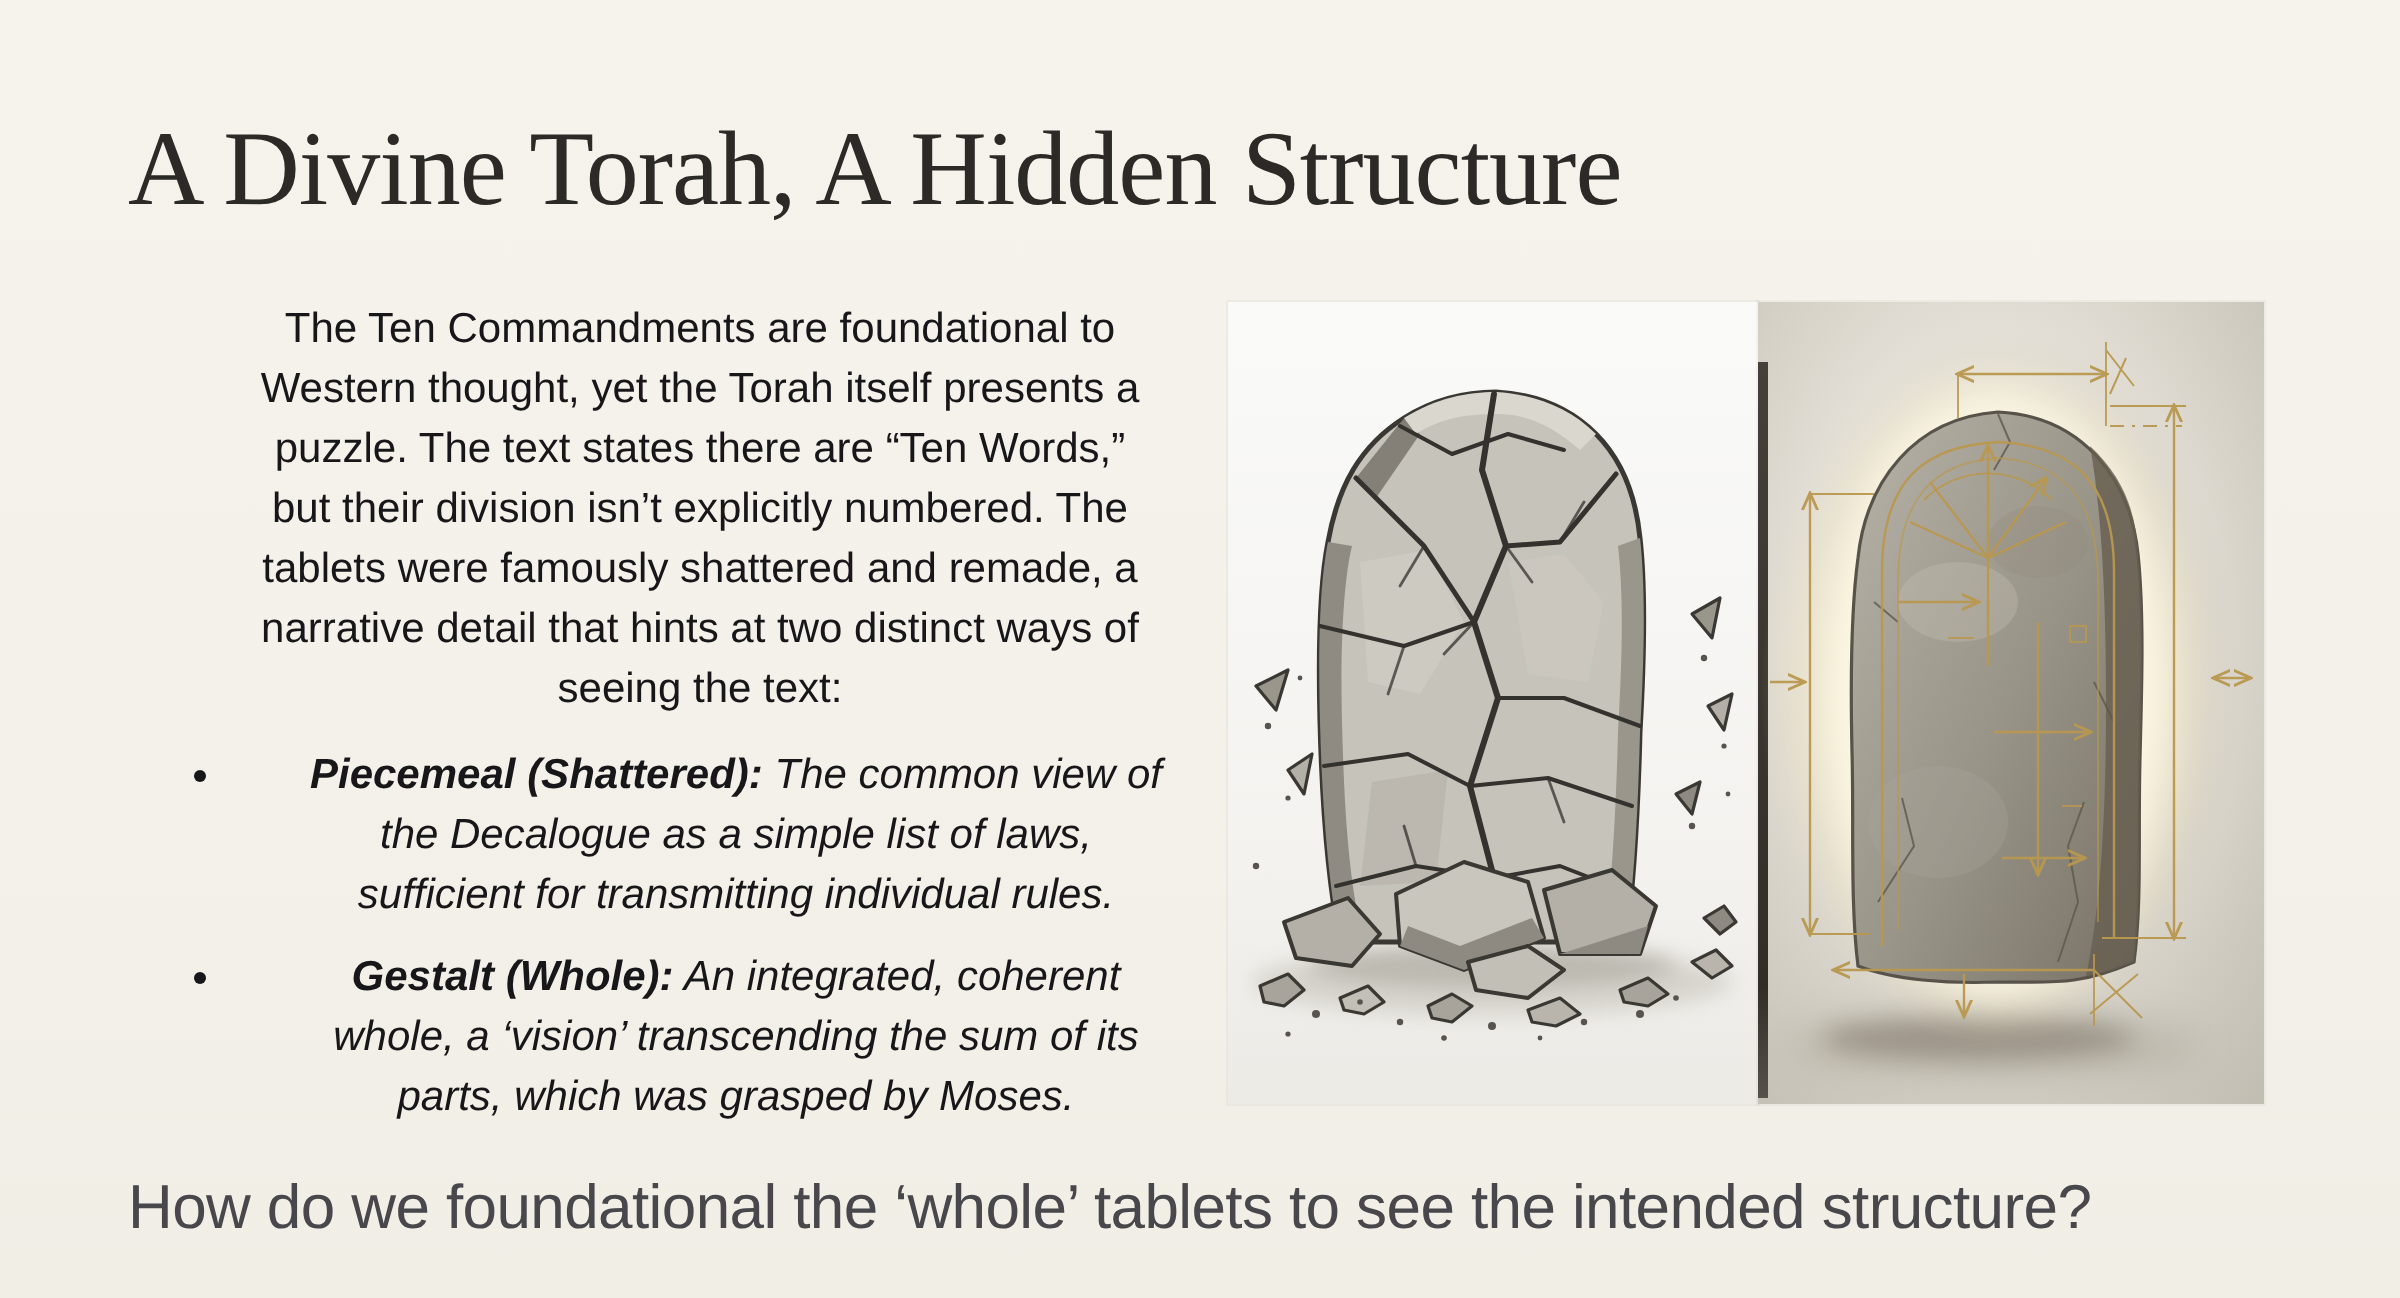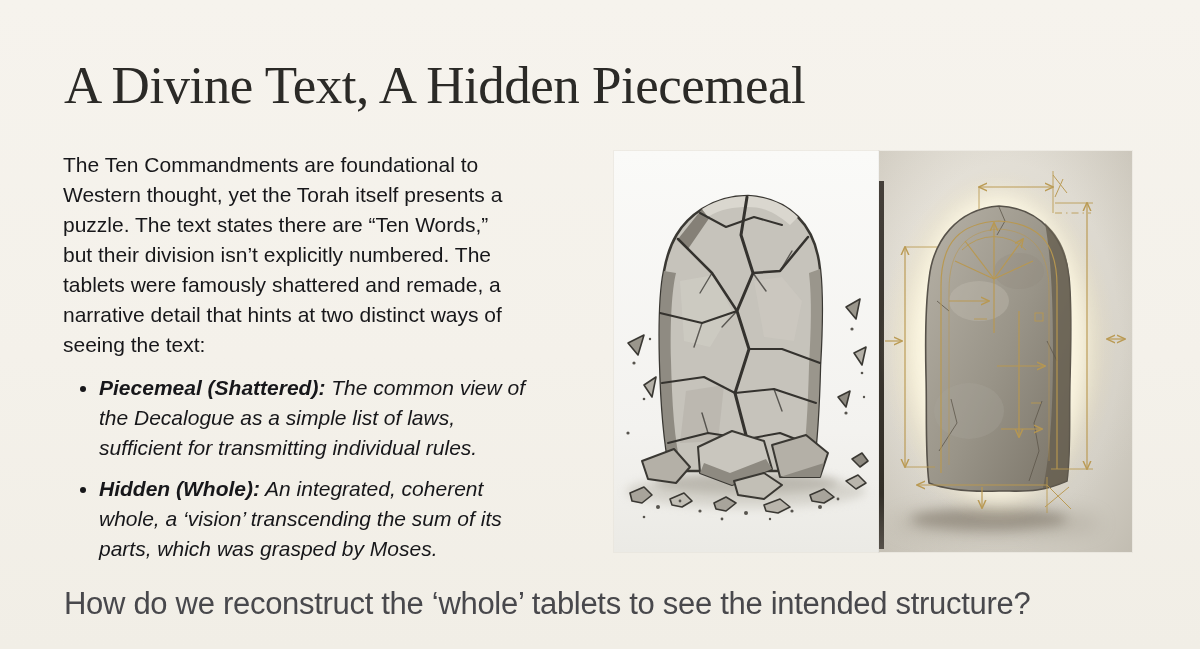--- a/index.html
+++ b/index.html
@@ -9,21 +9,21 @@
     font-family:"Liberation Sans",sans-serif;
   }
   .slide{position:absolute;inset:0;}
   .title{
     position:absolute;left:64px;top:56px;margin:0;
     font-family:"Liberation Serif",serif;font-weight:normal;
     font-size:53px;line-height:58px;letter-spacing:-0.5px;color:#2b2a27;
     white-space:nowrap;
   }
   .text-col{
-    position:absolute;left:63px;top:150px;width:540px;color:#17171a;
+    position:absolute;left:80px;top:150px;width:540px;color:#17171a;text-align:center;
   }
   .intro{
     margin:0;font-size:21px;line-height:30px;white-space:pre-line;color:#17171a;
   }
   .bullets{
     margin:13px 0 0 0;padding-left:36px;list-style:disc;font-style:italic;
   }
   .bullets li{
     font-size:21px;line-height:30px;margin-bottom:11px;color:#17171a;
   }
@@ -37,35 +37,35 @@
   .panel{position:absolute;top:151px;height:401px;margin:0;box-shadow:0 0 0 1px rgba(60,55,45,0.04);}
   .panel svg{display:block;width:100%;height:100%;}
   .panel-left{left:614px;width:265px;}
   .panel-right{left:879px;width:253px;}
 </style>
 </head>
 <body>
 
 <div class="slide">
 
-  <h1 class="title">A Divine Text, A Hidden Piecemeal</h1>
+  <h1 class="title">A Divine Torah, A Hidden Structure</h1>
 
   <div class="text-col">
     <p class="intro">The Ten Commandments are foundational to
 Western thought, yet the Torah itself presents a
 puzzle. The text states there are “Ten Words,”
 but their division isn’t explicitly numbered. The
 tablets were famously shattered and remade, a
 narrative detail that hints at two distinct ways of
 seeing the text:</p>
     <ul class="bullets">
       <li><strong>Piecemeal (Shattered):</strong> <span>The common view of
 the Decalogue as a simple list of laws,
 sufficient for transmitting individual rules.</span></li>
-      <li><strong>Hidden (Whole):</strong> <span>An integrated, coherent
+      <li><strong>Gestalt (Whole):</strong> <span>An integrated, coherent
 whole, a ‘vision’ transcending the sum of its
 parts, which was grasped by Moses.</span></li>
     </ul>
   </div>
 
   <figure class="panel panel-left">
     <svg viewBox="0 0 265 401" xmlns="http://www.w3.org/2000/svg">
       <defs>
         <linearGradient id="lbg" x1="0" y1="0" x2="0" y2="1">
           <stop offset="0" stop-color="#fafaf8"></stop>
@@ -260,15 +260,15 @@
         <path d="M6,190 L23,190" marker-end="url(#ga)"></path>
 
         <path d="M38,334 L168,334" marker-start="url(#ga)"></path>
         <path d="M103,336 L103,357" marker-end="url(#ga)"></path>
         <path d="M168,326 L168,362" stroke-width="0.9"></path>
         <path d="M168,334 L192,358 M190,336 L166,356" stroke-width="1"></path>
       </g>
     </svg>
   </figure>
 
-  <p class="question">How do we reconstruct the ‘whole’ tablets to see the intended structure?</p>
+  <p class="question">How do we foundational the ‘whole’ tablets to see the intended structure?</p>
 
 </div>
 
 </body></html>

